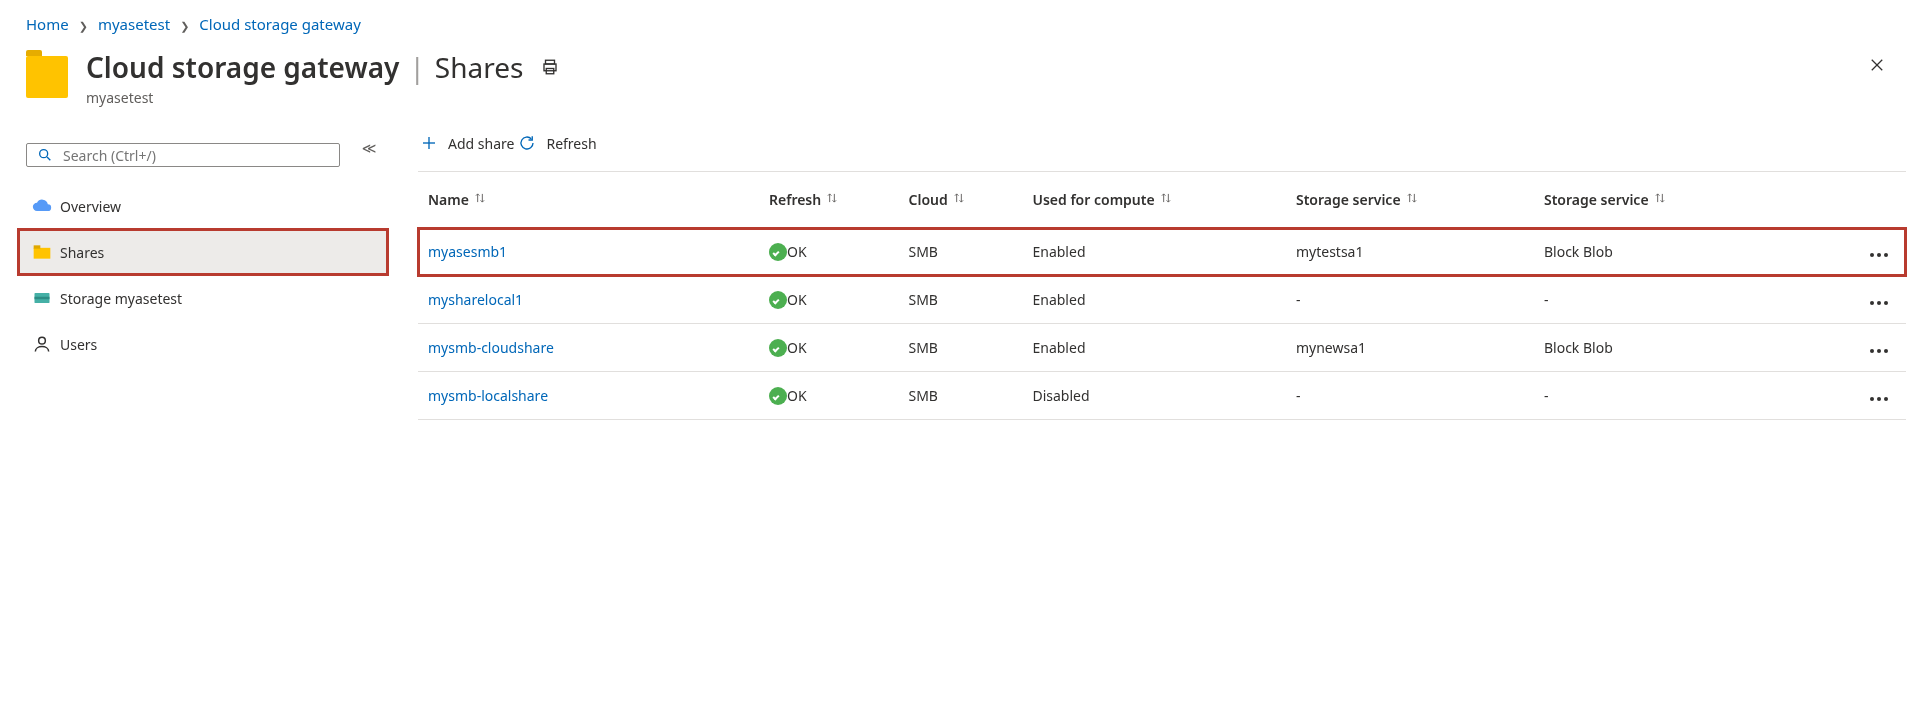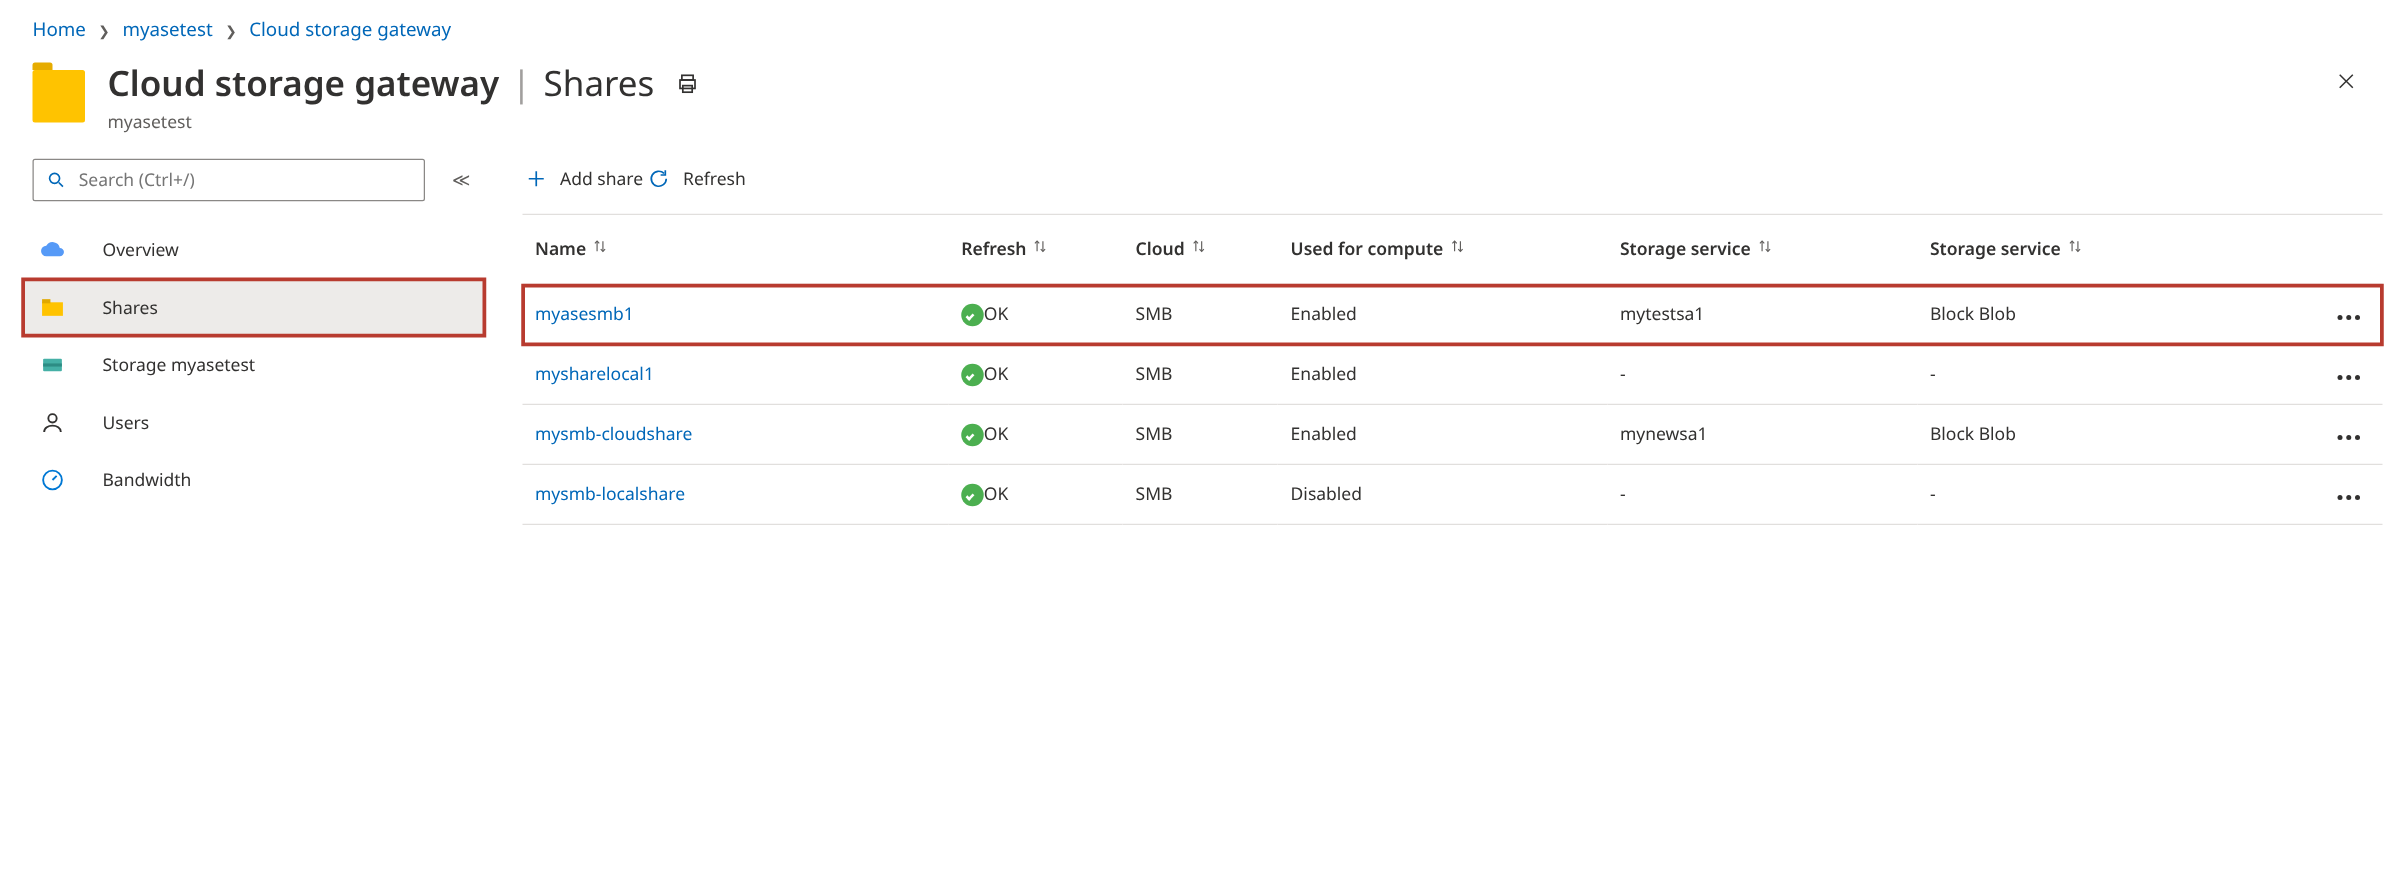--- a/index.html
+++ b/index.html
@@ -37,26 +37,26 @@
   h1 .subpage{font-weight:400;}
   .subtitle{color:var(--muted);font-size:14px;margin-top:2px;}
   .print-icon{width:18px;height:18px;color:var(--text);cursor:pointer;margin-left:4px;}
   .close{margin-left:auto;width:34px;height:34px;display:flex;align-items:center;justify-content:center;cursor:pointer;color:var(--text);}
 
   .body{display:flex;padding:0 4px 0 18px;}
 
   
   .sidebar{flex:0 0 370px;}
   .searchrow{display:flex;align-items:center;gap:18px;padding:8px 8px 8px 8px;}
-  .searchbox{flex:1 1 auto;display:flex;align-items:center;gap:8px;border:1px solid #8a8886;border-radius:2px;height:34px;padding:0 10px;color:var(--muted);background:#fff;}
+  .searchbox{flex:1 1 auto;display:flex;align-items:center;gap:8px;border:1px solid #8a8886;border-radius:2px;height:24px;padding:0 10px;color:var(--muted);background:#fff;margin-top:16px;}
   .searchbox svg{width:16px;height:16px;color:var(--link);}
   .searchbox input{border:none;outline:none;font:inherit;flex:1;background:transparent;color:var(--text);}
   .collapse{width:22px;height:22px;display:flex;align-items:center;justify-content:center;color:var(--muted);cursor:pointer;font-size:14px;}
   .nav{margin-top:8px;}
-  .navitem{display:flex;align-items:center;gap:30px;height:46px;padding:0 10px 0 14px;cursor:pointer;color:var(--text);}
+  .navitem{display:flex;align-items:center;gap:8px;height:46px;padding:0 10px 0 14px;cursor:pointer;color:var(--text);}
   .navitem.selected{background:var(--selected);}
   .navitem.highlight{outline:3px solid var(--highlight);outline-offset:-2px;}
   .navicon{width:20px;height:20px;flex:0 0 auto;display:flex;align-items:center;justify-content:center;}
 
   
   .main{flex:1;padding:0 10px 0 30px;}
   .toolbar{display:flex;align-items:center;height:48px;}
   .tbtn{display:flex;align-items:center;gap:10px;color:var(--text);cursor:pointer;padding:4px 2px;}
   .tbtn svg{width:18px;height:18px;color:var(--link);}
   hr.sep{border:none;border-top:1px solid var(--border);margin:4px 0 0 0;}
@@ -160,29 +160,20 @@
         </div>
         <div class="navitem">
           <span class="navicon">
             <svg width="20" height="20" viewBox="0 0 24 24" fill="none" stroke="#323130" stroke-width="1.8">
               <circle cx="12" cy="8" r="4"></circle>
               <path d="M4 21c0-4 4-6 8-6s8 2 8 6"></path>
             </svg>
           </span>
   <span>Users</span>
         </div>
-        <div class="navitem">
-          <span class="navicon">
-            <svg width="20" height="20" viewBox="0 0 24 24" fill="none" stroke="#0078d4" stroke-width="1.8">
-              <circle cx="12" cy="12" r="9"></circle>
-              <line x1="12" y1="12" x2="16" y2="8"></line>
-            </svg>
-          </span>
-  <span>Bandwidth</span>
-        </div>
       </div>
   </aside>
 
   <main class="main">
     <div class="toolbar">
       <div class="tbtn">
         <svg viewBox="0 0 24 24" stroke="currentColor" stroke-width="1.8">
             <line x1="12" y1="4" x2="12" y2="20"></line>
             <line x1="4" y1="12" x2="20" y2="12"></line>
           </svg>

